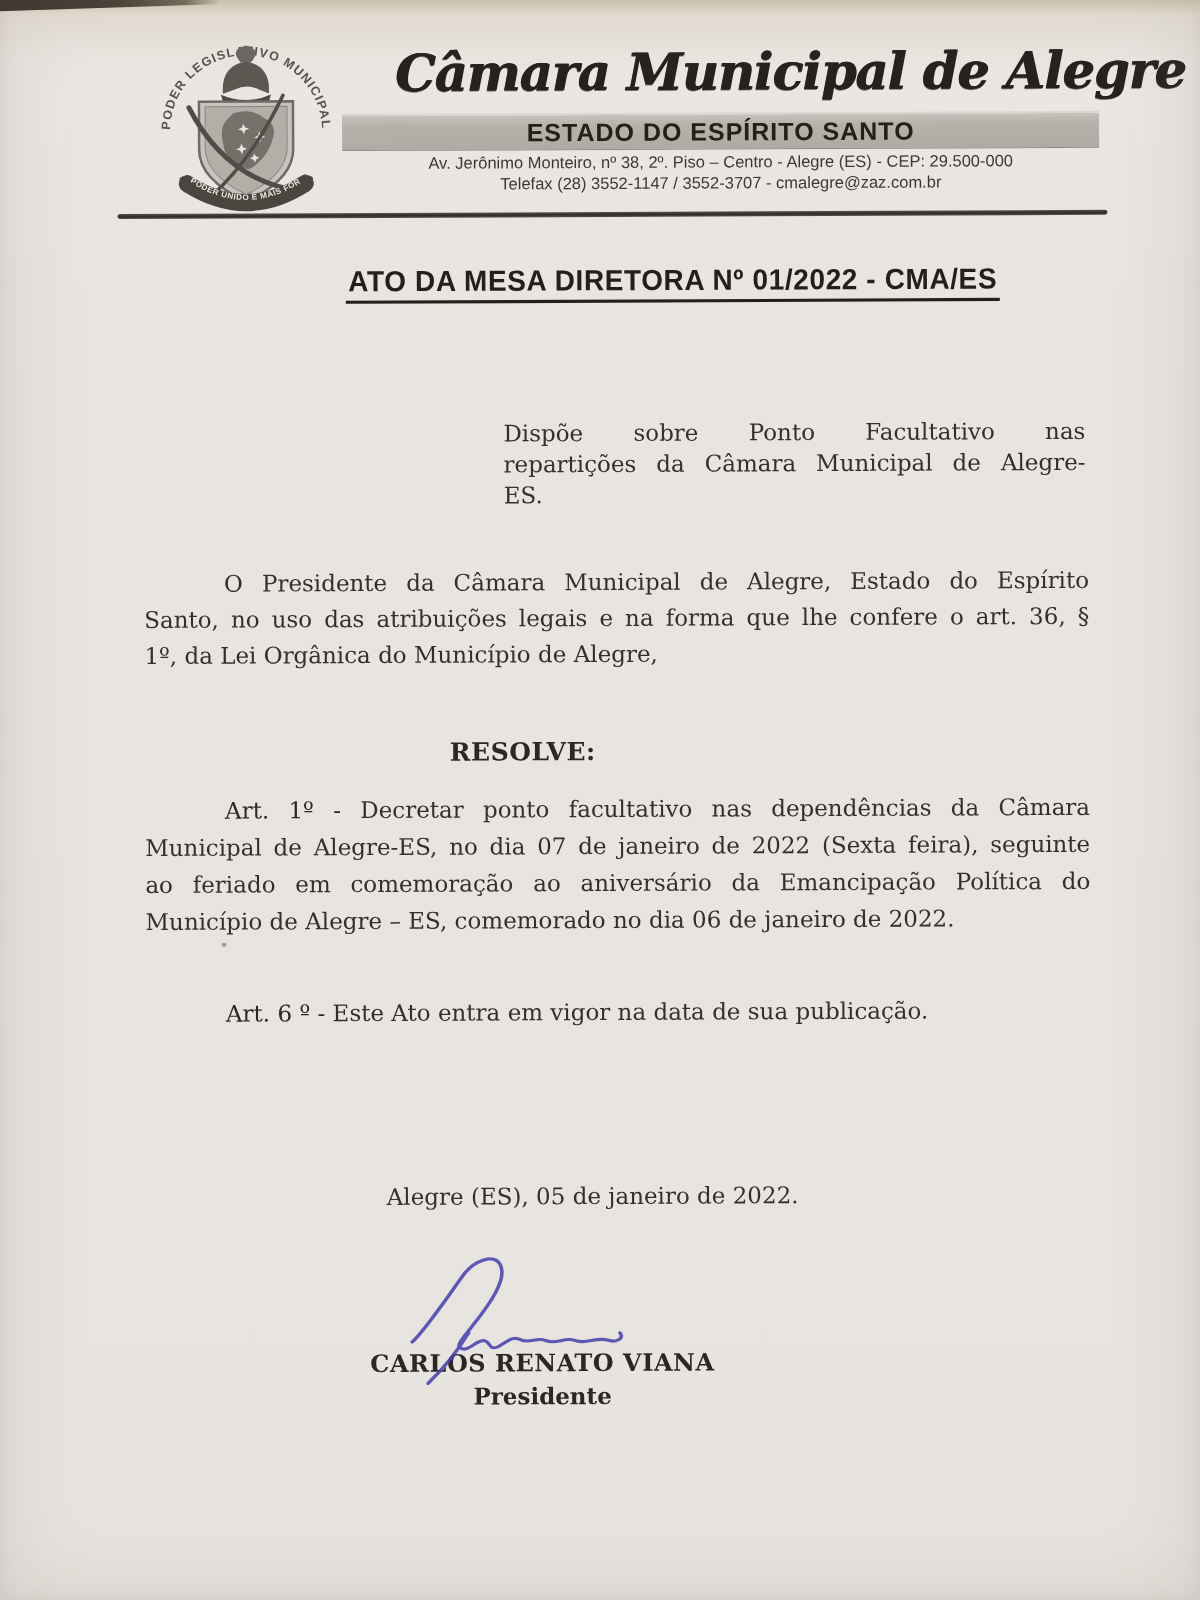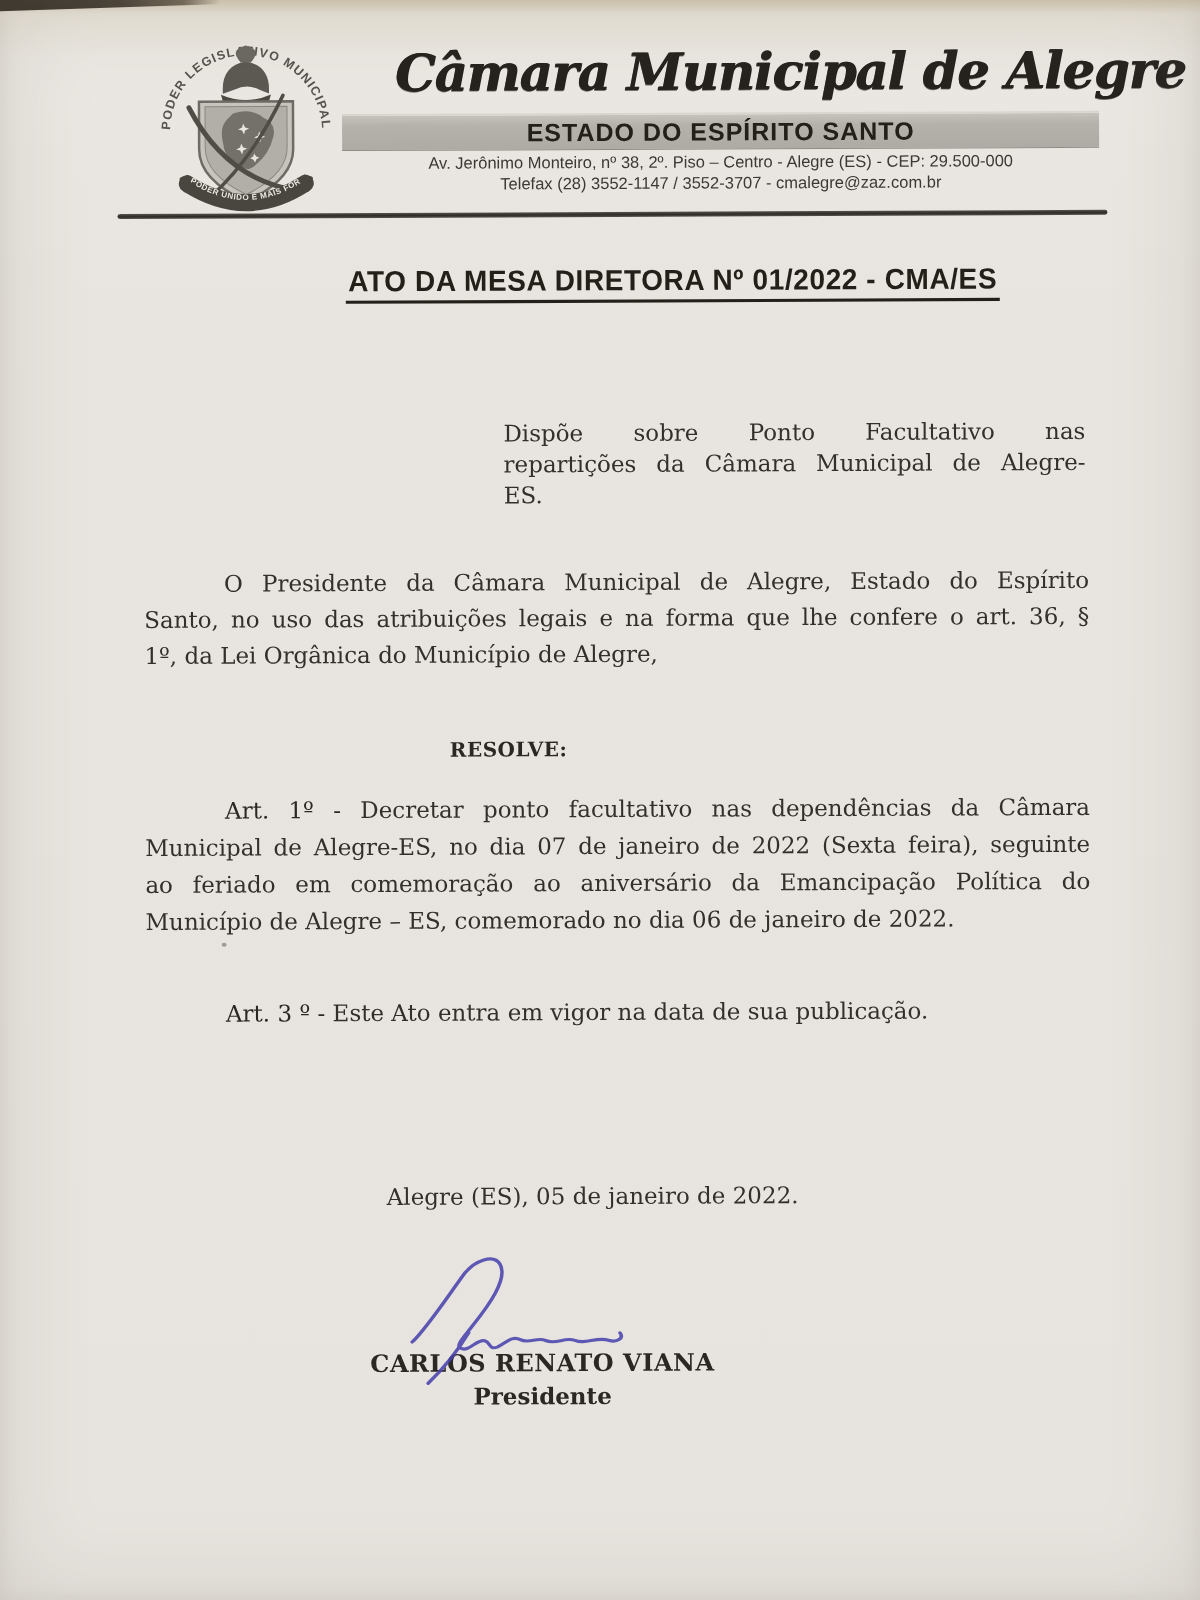--- a/index.html
+++ b/index.html
@@ -53,21 +53,21 @@
   .doc-title { position:absolute; left:150px; top:265px; width:1050px; text-align:center; }
   .doc-title span {
     display:inline-block; font-family:"Liberation Sans", sans-serif; font-weight:bold;
     font-size:28px; letter-spacing:.6px; color:#232019;
     border-bottom:3px solid #232019; padding:0 3px 2px;
     transform:scaleY(1.04);
   }
 
   .ementa { position:absolute; left:505px; top:418px; width:582px; font-size:23px; line-height:31px; }
   .preamble { position:absolute; left:145px; top:564px; width:945px; font-size:23px; line-height:36px; }
-  .resolve { position:absolute; left:450px; top:737px; font-size:20px; font-weight:bold; letter-spacing:.5px; color:#2b2824; }
+  .resolve { position:absolute; left:450px; top:737px; font-size:25px; font-weight:bold; letter-spacing:.5px; color:#2b2824; }
   .article-1 { position:absolute; left:145px; top:791px; width:945px; font-size:23px; line-height:37px; }
   .article-2 { position:absolute; left:145px; top:994px; width:945px; font-size:23px; line-height:36px; }
   .date-line { position:absolute; left:385px; top:1183px; font-size:23px; }
 
   .tline { text-align:justify; text-align-last:justify; }
   .tline.tlast { text-align-last:left; }
   .ind { text-indent:80px; }
   b, .b { font-weight:normal; color:#2b2824; }
 
   .signature-block { position:absolute; left:360px; top:1348px; width:360px; text-align:center; }
@@ -162,21 +162,21 @@
       </div>
       <div>
           <div class="tline">Municipal de Alegre-ES, no dia 07 de janeiro de 2022 (Sexta feira), seguinte</div>
           <div class="tline">ao feriado em comemoração ao aniversário da Emancipação Política do</div>
           <div class="tline tlast">Município de Alegre – ES, comemorado no dia 06 de janeiro de 2022.</div>
         </div>
     </div>
 
     <div class="article-2">
       <div class="ind">
-        <span class="b">Art. 3 º -</span><span> Este Ato entra em vigor na data de sua publicação.</span>
+        <span class="b">Art. 6 º -</span><span> Este Ato entra em vigor na data de sua publicação.</span>
       </div>
     </div>
 
     <div class="date-line">Alegre (ES), 05 de janeiro de 2022.</div>
 
     <svg class="signature-ink" viewBox="0 0 240 150" preserveAspectRatio="none" aria-hidden="true">
       <g fill="none" stroke="#4a44ad" stroke-width="3.4" stroke-linecap="round" opacity=".88">
         <path d="M 16 98 C 28 86, 48 52, 66 24 C 76 10, 94 2, 100 14 C 108 30, 88 60, 74 80 C 66 92, 57 102, 62 105 C 70 110, 77 95, 85 97 C 91 99, 89 107, 97 104 C 105 100, 111 91, 119 96 C 127 101, 135 93, 143 97 C 153 102, 161 93, 171 97 C 181 102, 191 93, 203 97 C 211 100, 218 95, 214 89"></path>
         <path d="M 70 88 C 57 112, 45 128, 31 143"></path>
       </g>

